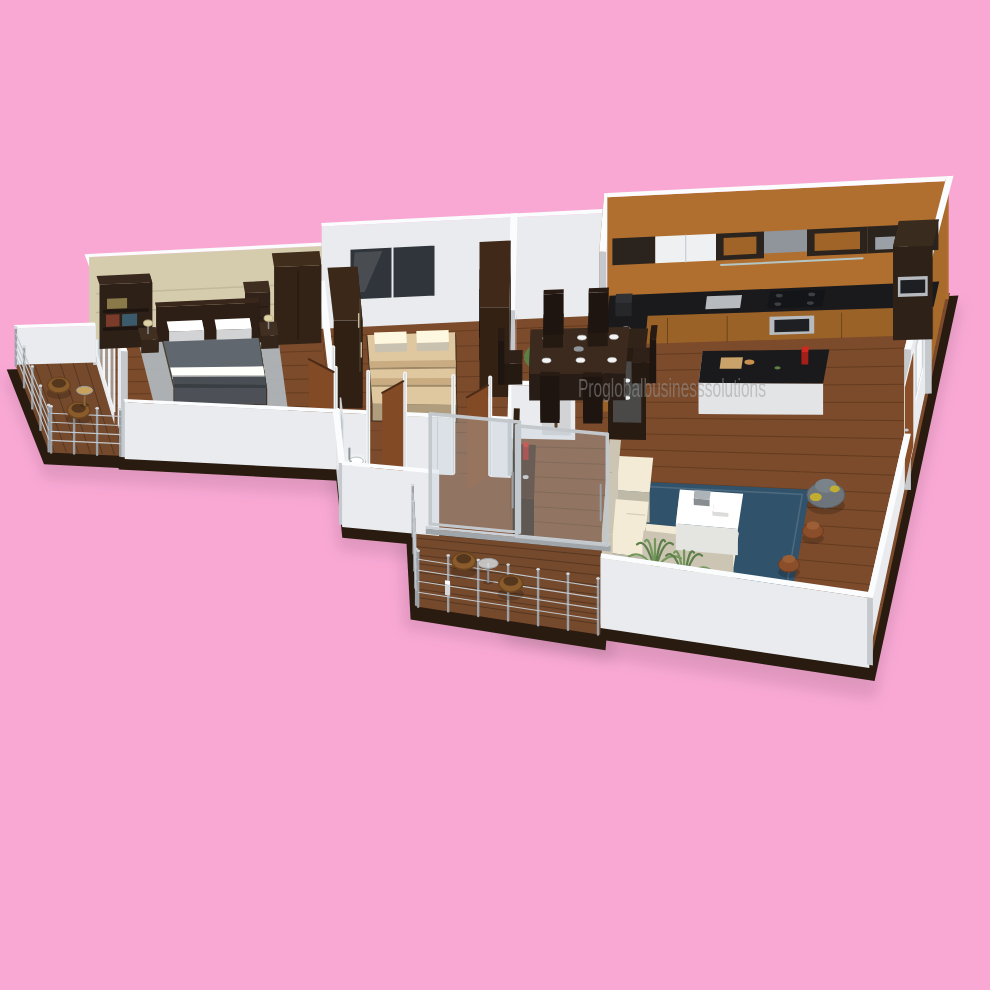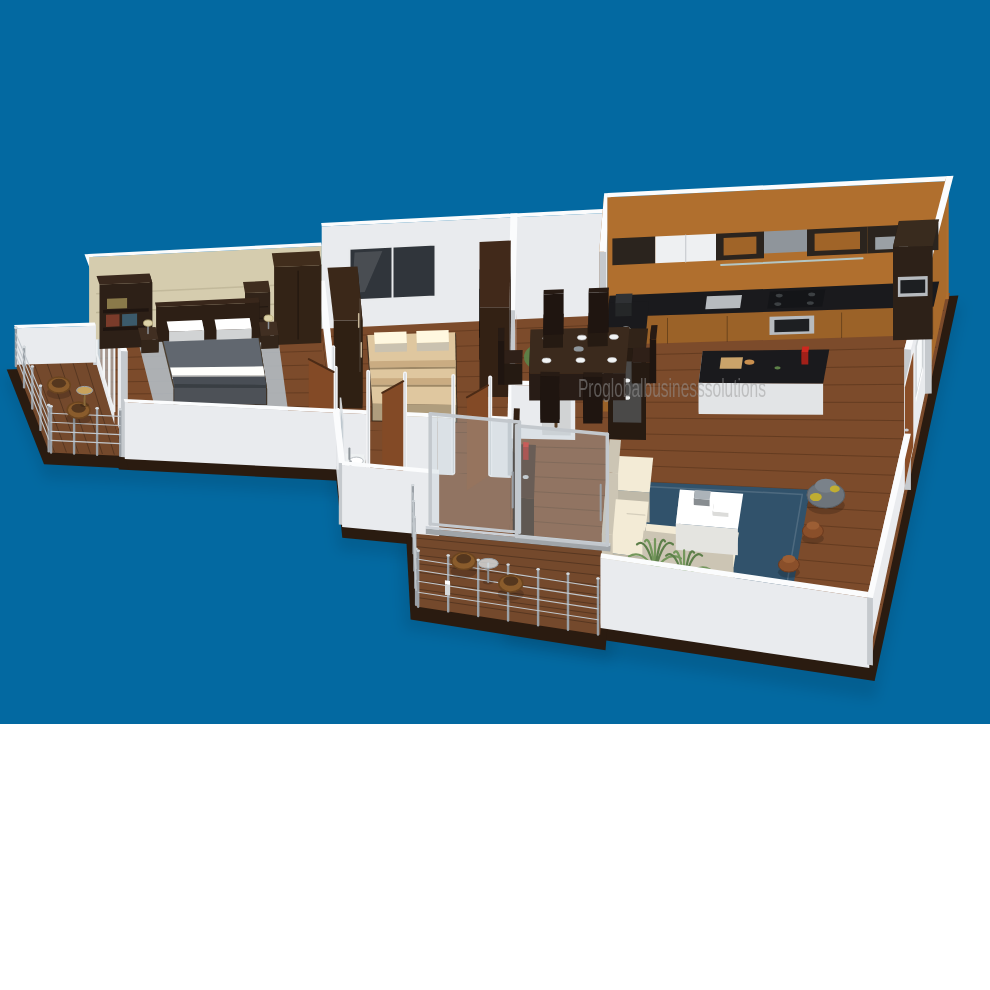--- a/index.html
+++ b/index.html
@@ -1,16 +1,16 @@
 <!DOCTYPE html>
 <html><head>
 <meta charset="utf-8">
 <style>
   html,body{margin:0;padding:0;background:#ffffff;}
-  .stage{position:relative;width:990px;height:724px;background:#0369a1;overflow:hidden;}
+  .stage{position:relative;width:990px;height:990px;background:#f9a8d4;overflow:hidden;}
   svg{position:absolute;left:0;top:0;}
   text.wm{font-family:"Liberation Sans", sans-serif;}
 </style>
 </head>
 <body>
 
 <div class="stage">
   <svg width="990" height="990" viewBox="0 0 990 990">
     <defs>
       <filter id="soft" x="-30%" y="-30%" width="160%" height="160%">

